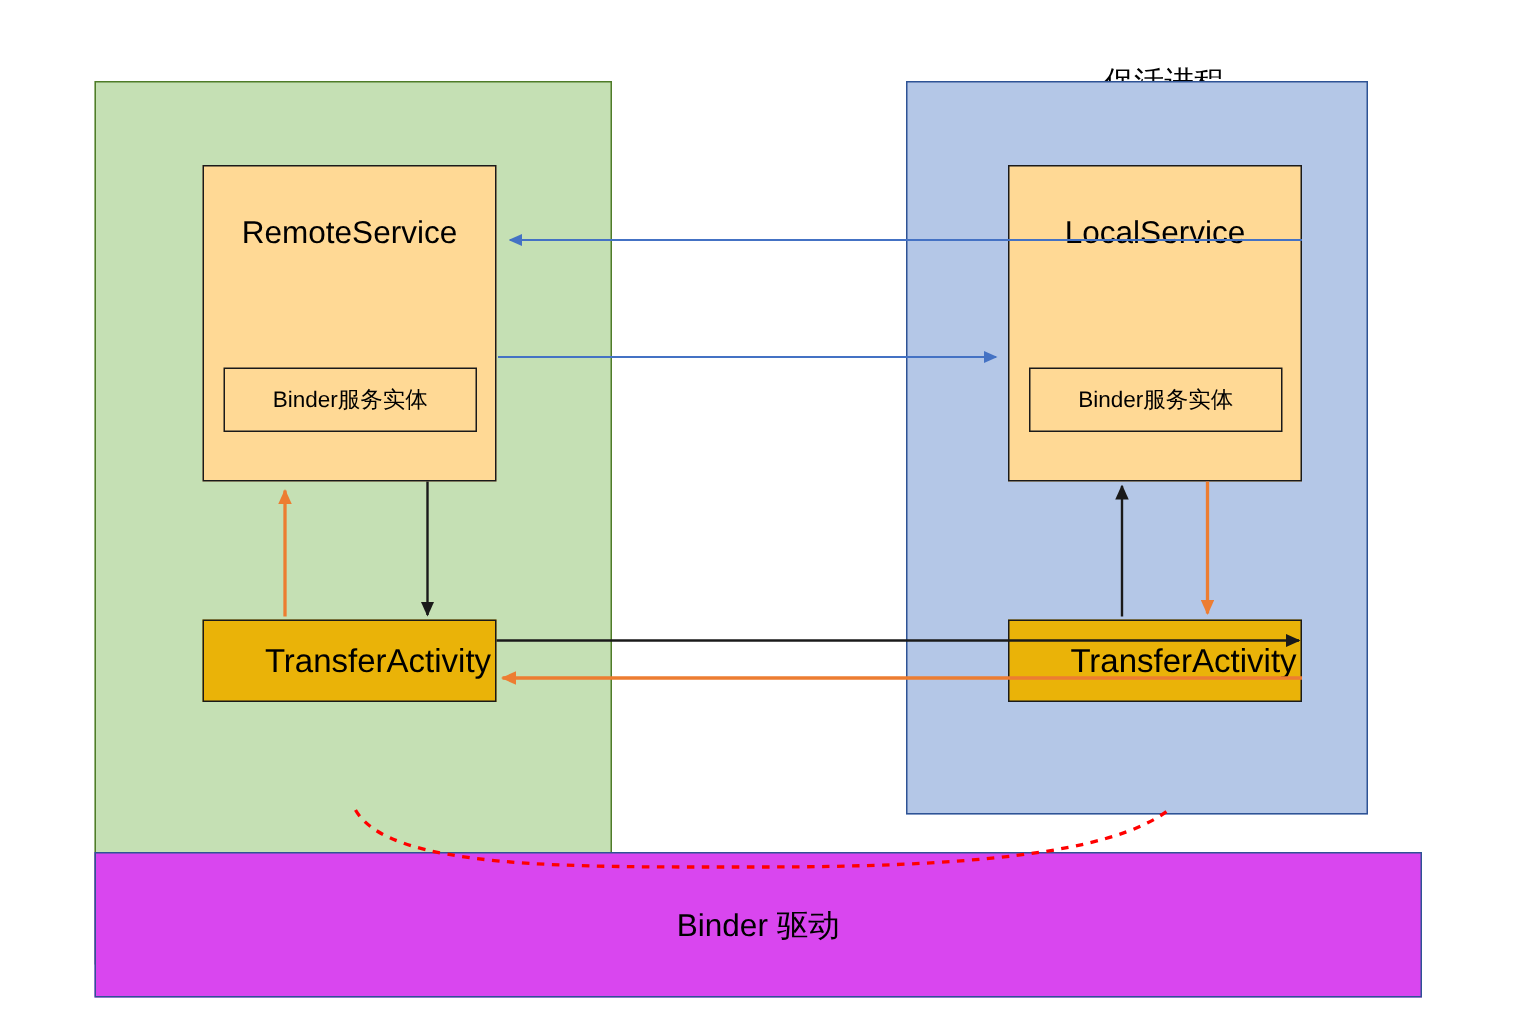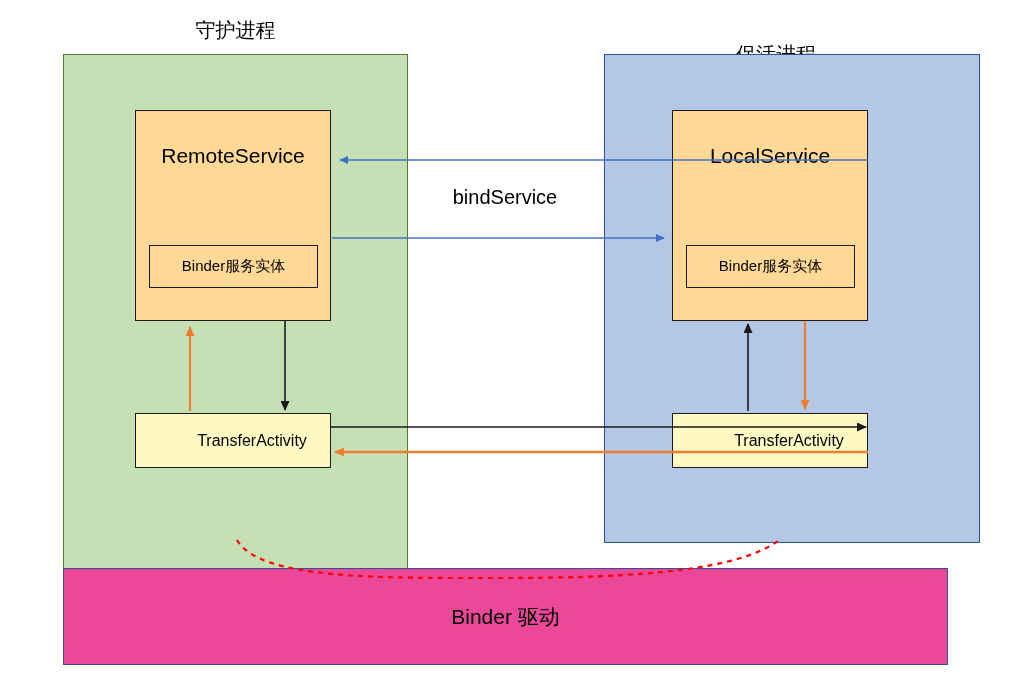--- a/index.html
+++ b/index.html
@@ -26,21 +26,21 @@
     border: 1px solid #4f6228;
   }
   #guardian-process-box {
     left: 63px;  top: 54px;
     width: 345px; height: 589px;
     background: #c5e0b4;
     border-color: #4f7c29;
   }
   #keepalive-process-box {
     left: 604px; top: 54px;
-    width: 376px; height: 489px;
+    width: 308px; height: 489px;
     background: #b4c7e7;
     border-color: #2e5395;
     border-width: 1px;
   }
 
   .process-title {
     position: absolute;
     text-align: center;
     font-size: 20px;
     color: #000000;
@@ -84,40 +84,40 @@
     font-size: 15px;
     color: #000000;
     white-space: nowrap;
     text-align: right;
   }
 
   
   .activity-box {
     position: absolute;
     box-sizing: border-box;
-    background: #fef9c3;
+    background: #eab308;
     border: 1.6px solid #1a1a1a;
     display: flex;
     align-items: center;
     justify-content: center;
-    font-size: 16px;
+    font-size: 22px;
     color: #000000;
     white-space: nowrap;
     padding-left: 38px;
   }
   #left-transfer-activity  { left: 134px; top: 412px; width: 196px; height: 55px; }
   #right-transfer-activity { left: 671px; top: 412px; width: 196px; height: 55px; }
 
   
   #binder-driver-box {
     position: absolute;
     box-sizing: border-box;
     left: 63px; top: 568px;
     width: 885px; height: 97px;
-    background: #ec4899;
+    background: #d946ef;
     border: 1.6px solid #2e5395;
     display: flex;
     align-items: center;
     justify-content: center;
     font-size: 21px;
     color: #000000;
     white-space: nowrap;
   }
 
   
@@ -137,21 +137,20 @@
     left: 0; top: 0;
     width: 1011px; height: 686px;
     pointer-events: none;
   }
 </style>
 </head>
 <body>
 
 <div id="canvas">
 
-  <div id="guardian-process-title" class="process-title">守护进程</div>
 
   <div id="keepalive-process-title" class="process-title">保活进程</div>
 
   <div id="guardian-process-box" class="process-box">
 
     <div id="remote-service-box" class="service-box" style="left:71px; top:55px;">
       <div class="service-label">RemoteService</div>
       <div class="binder-entity-box">Binder服务实体</div>
     </div>
 
@@ -163,21 +162,20 @@
     <div id="local-service-box" class="service-box" style="left:67px; top:55px;">
       <div class="service-label">LocalService</div>
       <div class="binder-entity-box">Binder服务实体</div>
     </div>
 
     <div id="right-transfer-activity" class="activity-box" style="left:67px; top:358px;">TransferActivity</div>
   </div>
 
   <div id="binder-driver-box">Binder 驱动</div>
 
-  <div id="bind-service-label" class="edge-label">bindService</div>
 
 
   <svg id="arrow-layer" viewBox="0 0 1011 686" xmlns="http://www.w3.org/2000/svg">
     <defs>
       <marker id="ah-blue" markerWidth="9" markerHeight="8" refX="8" refY="4" orient="auto" markerUnits="userSpaceOnUse">
         <path d="M0,0 L9,4 L0,8 z" fill="#4472c4"></path>
       </marker>
       <marker id="ah-black" markerWidth="10" markerHeight="9" refX="9" refY="4.5" orient="auto" markerUnits="userSpaceOnUse">
         <path d="M0,0 L10,4.5 L0,9 z" fill="#1a1a1a"></path>
       </marker>

